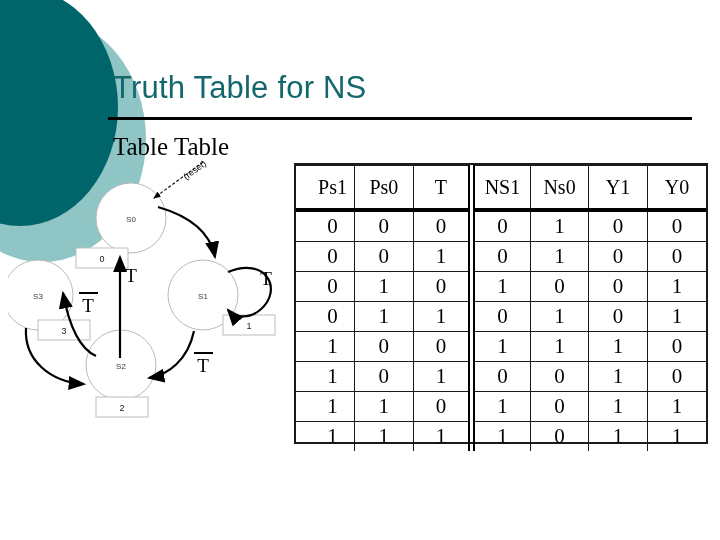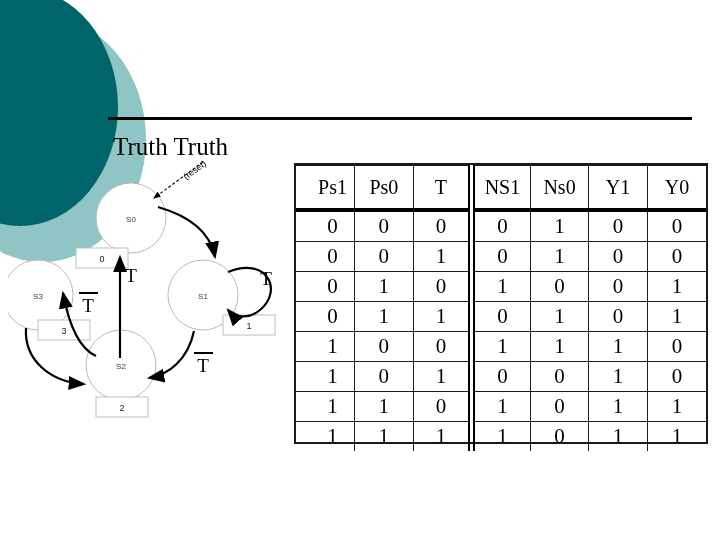--- a/index.html
+++ b/index.html
@@ -125,23 +125,24 @@
   table.tt tr:last-child td { border-bottom: none; }
 </style>
 </head>
 <body>
 
 <div id="slide">
 
   <div class="deco-circle-light"></div>
   <div class="deco-circle-dark"></div>
 
+  <div class="slide-title">Truth Table for NS</div>
   <div class="title-rule"></div>
 
-  <div class="caption">Truth Truth</div>
+  <div class="caption">Table Table</div>
 
   <div class="diagram">
     <svg width="285" height="275" viewBox="0 0 285 275" xmlns="http://www.w3.org/2000/svg">
       <defs>
         <marker id="ah" markerWidth="9" markerHeight="9" refX="7" refY="3.2" orient="auto" markerUnits="strokeWidth">
           <path d="M0,0 L8,3.2 L0,6.4 z" fill="#000000"></path>
         </marker>
         <marker id="ahs" markerWidth="8" markerHeight="8" refX="6" refY="2.8" orient="auto" markerUnits="strokeWidth">
           <path d="M0,0 L7,2.8 L0,5.6 z" fill="#000000"></path>
         </marker>

